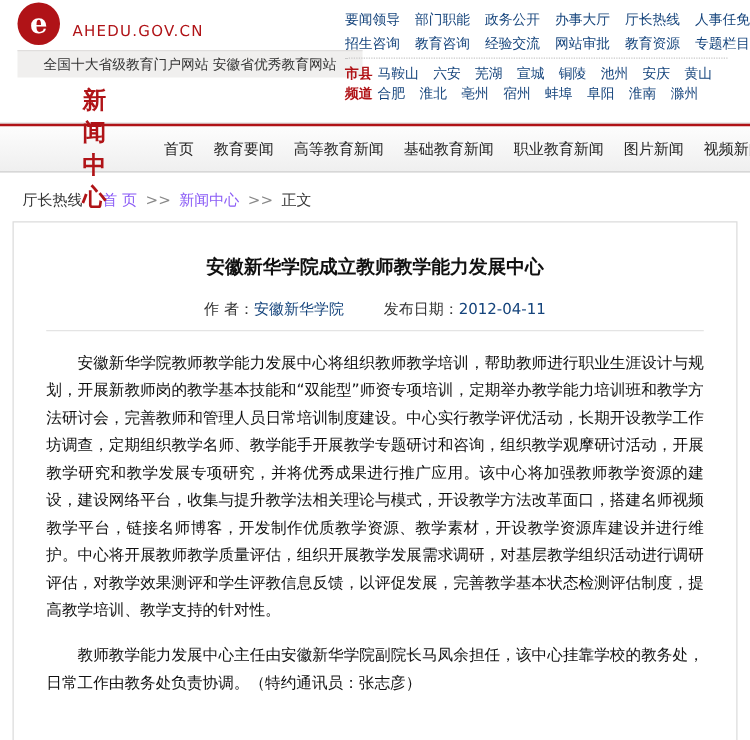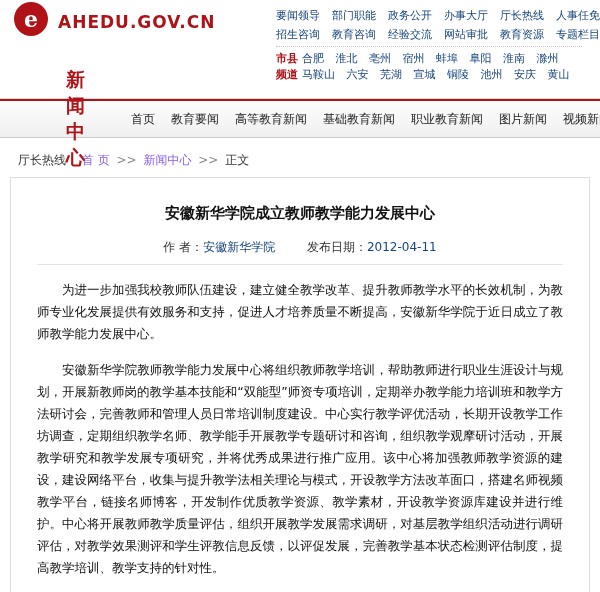--- a/index.html
+++ b/index.html
@@ -55,22 +55,22 @@
     font-size: 30px;
     font-weight: bold;
     color: #b01317;
     margin-left: 6px;
     letter-spacing: 1px;
     font-family: "DejaVu Serif", "Liberation Serif", serif;
   }
   .logo-url {
     margin-left: 10px;
     color: #b01317;
-    font-size: 17px;
-    font-weight: bold;
+    font-size: 12px;
+    font-weight: normal;
     letter-spacing: 1px;
     align-self: flex-end;
     padding-bottom: 4px;
   }
   .sub-strip {
     margin-top: 4px;
     margin-left: 14px;
     background: #f0efee;
     border-top: 1px solid #e0dedd;
     width: 268px;
@@ -210,20 +210,21 @@
 </head>
 <body>
 
 <div class="topbar">
 
   <div class="logo-wrap">
     <div class="logo-mark">e</div>
     <div class="logo-url">AHEDU.GOV.CN</div>
   </div>
 
+  <div class="sub-strip">全国十大省级教育门户网站    安徽省优秀教育网站</div>
 
   <div class="right-links">
     <div class="link-row">
       <a href="#">要闻领导</a>
       <a href="#">部门职能</a>
       <a href="#">政务公开</a>
       <a href="#">办事大厅</a>
       <a href="#">厅长热线</a>
       <a href="#">人事任免</a>
 
@@ -237,40 +238,40 @@
       <a href="#">专题栏目</a>
 
     </div>
     <div class="link-sep"></div>
     <div class="region-block">
       <div>
         <div class="region-label region-line">市县</div>
         <div class="region-label region-line">频道</div>
       </div>
       <div class="region-items">
+        <div class="region-line">
+          <a href="#">马鞍山</a>
+          <a href="#">六安</a>
+          <a href="#">芜湖</a>
+          <a href="#">宣城</a>
+          <a href="#">铜陵</a>
+          <a href="#">池州</a>
+          <a href="#">安庆</a>
+          <a href="#">黄山</a>
+        </div>
         <div class="region-line">
           <a href="#">合肥</a>
           <a href="#">淮北</a>
           <a href="#">亳州</a>
           <a href="#">宿州</a>
           <a href="#">蚌埠</a>
           <a href="#">阜阳</a>
           <a href="#">淮南</a>
           <a href="#">滁州</a>
         </div>
-        <div class="region-line">
-          <a href="#">马鞍山</a>
-          <a href="#">六安</a>
-          <a href="#">芜湖</a>
-          <a href="#">宣城</a>
-          <a href="#">铜陵</a>
-          <a href="#">池州</a>
-          <a href="#">安庆</a>
-          <a href="#">黄山</a>
-        </div>
       </div>
     </div>
   </div>
 </div>
 
 <div class="navbar">
   <div class="nav-title">新闻中心</div>
   <div class="nav-links">
     <a href="#">首页</a>
     <a href="#">教育要闻</a>
@@ -299,18 +300,17 @@
     <div class="meta">
       <span class="meta-item">
         <span>作 者：</span><span class="meta-val">安徽新华学院</span>
       </span>
       <span class="meta-item">
         <span>发布日期：</span><span class="meta-val">2012-04-11</span>
       </span>
     </div>
 
     <div class="article-body">
-      <p>为进一步加强我校教师队伍建设，建立健全教学改革、提升教师教学水平的长效机制，为教师专业化发展提供有效服务和支持，促进人才培养质量不断提高，安徽新华学院于近日成立了教师教学能力发展中心。</p>
       <p>安徽新华学院教师教学能力发展中心将组织教师教学培训，帮助教师进行职业生涯设计与规划，开展新教师岗的教学基本技能和“双能型”师资专项培训，定期举办教学能力培训班和教学方法研讨会，完善教师和管理人员日常培训制度建设。中心实行教学评优活动，长期开设教学工作坊调查，定期组织教学名师、教学能手开展教学专题研讨和咨询，组织教学观摩研讨活动，开展教学研究和教学发展专项研究，并将优秀成果进行推广应用。该中心将加强教师教学资源的建设，建设网络平台，收集与提升教学法相关理论与模式，开设教学方法改革面口，搭建名师视频教学平台，链接名师博客，开发制作优质教学资源、教学素材，开设教学资源库建设并进行维护。中心将开展教师教学质量评估，组织开展教学发展需求调研，对基层教学组织活动进行调研评估，对教学效果测评和学生评教信息反馈，以评促发展，完善教学基本状态检测评估制度，提高教学培训、教学支持的针对性。</p>
       <p>教师教学能力发展中心主任由安徽新华学院副院长马凤余担任，该中心挂靠学校的教务处，日常工作由教务处负责协调。（特约通讯员：张志彦）</p>
     </div>
   </div>
 </div>
 
 </body></html>

